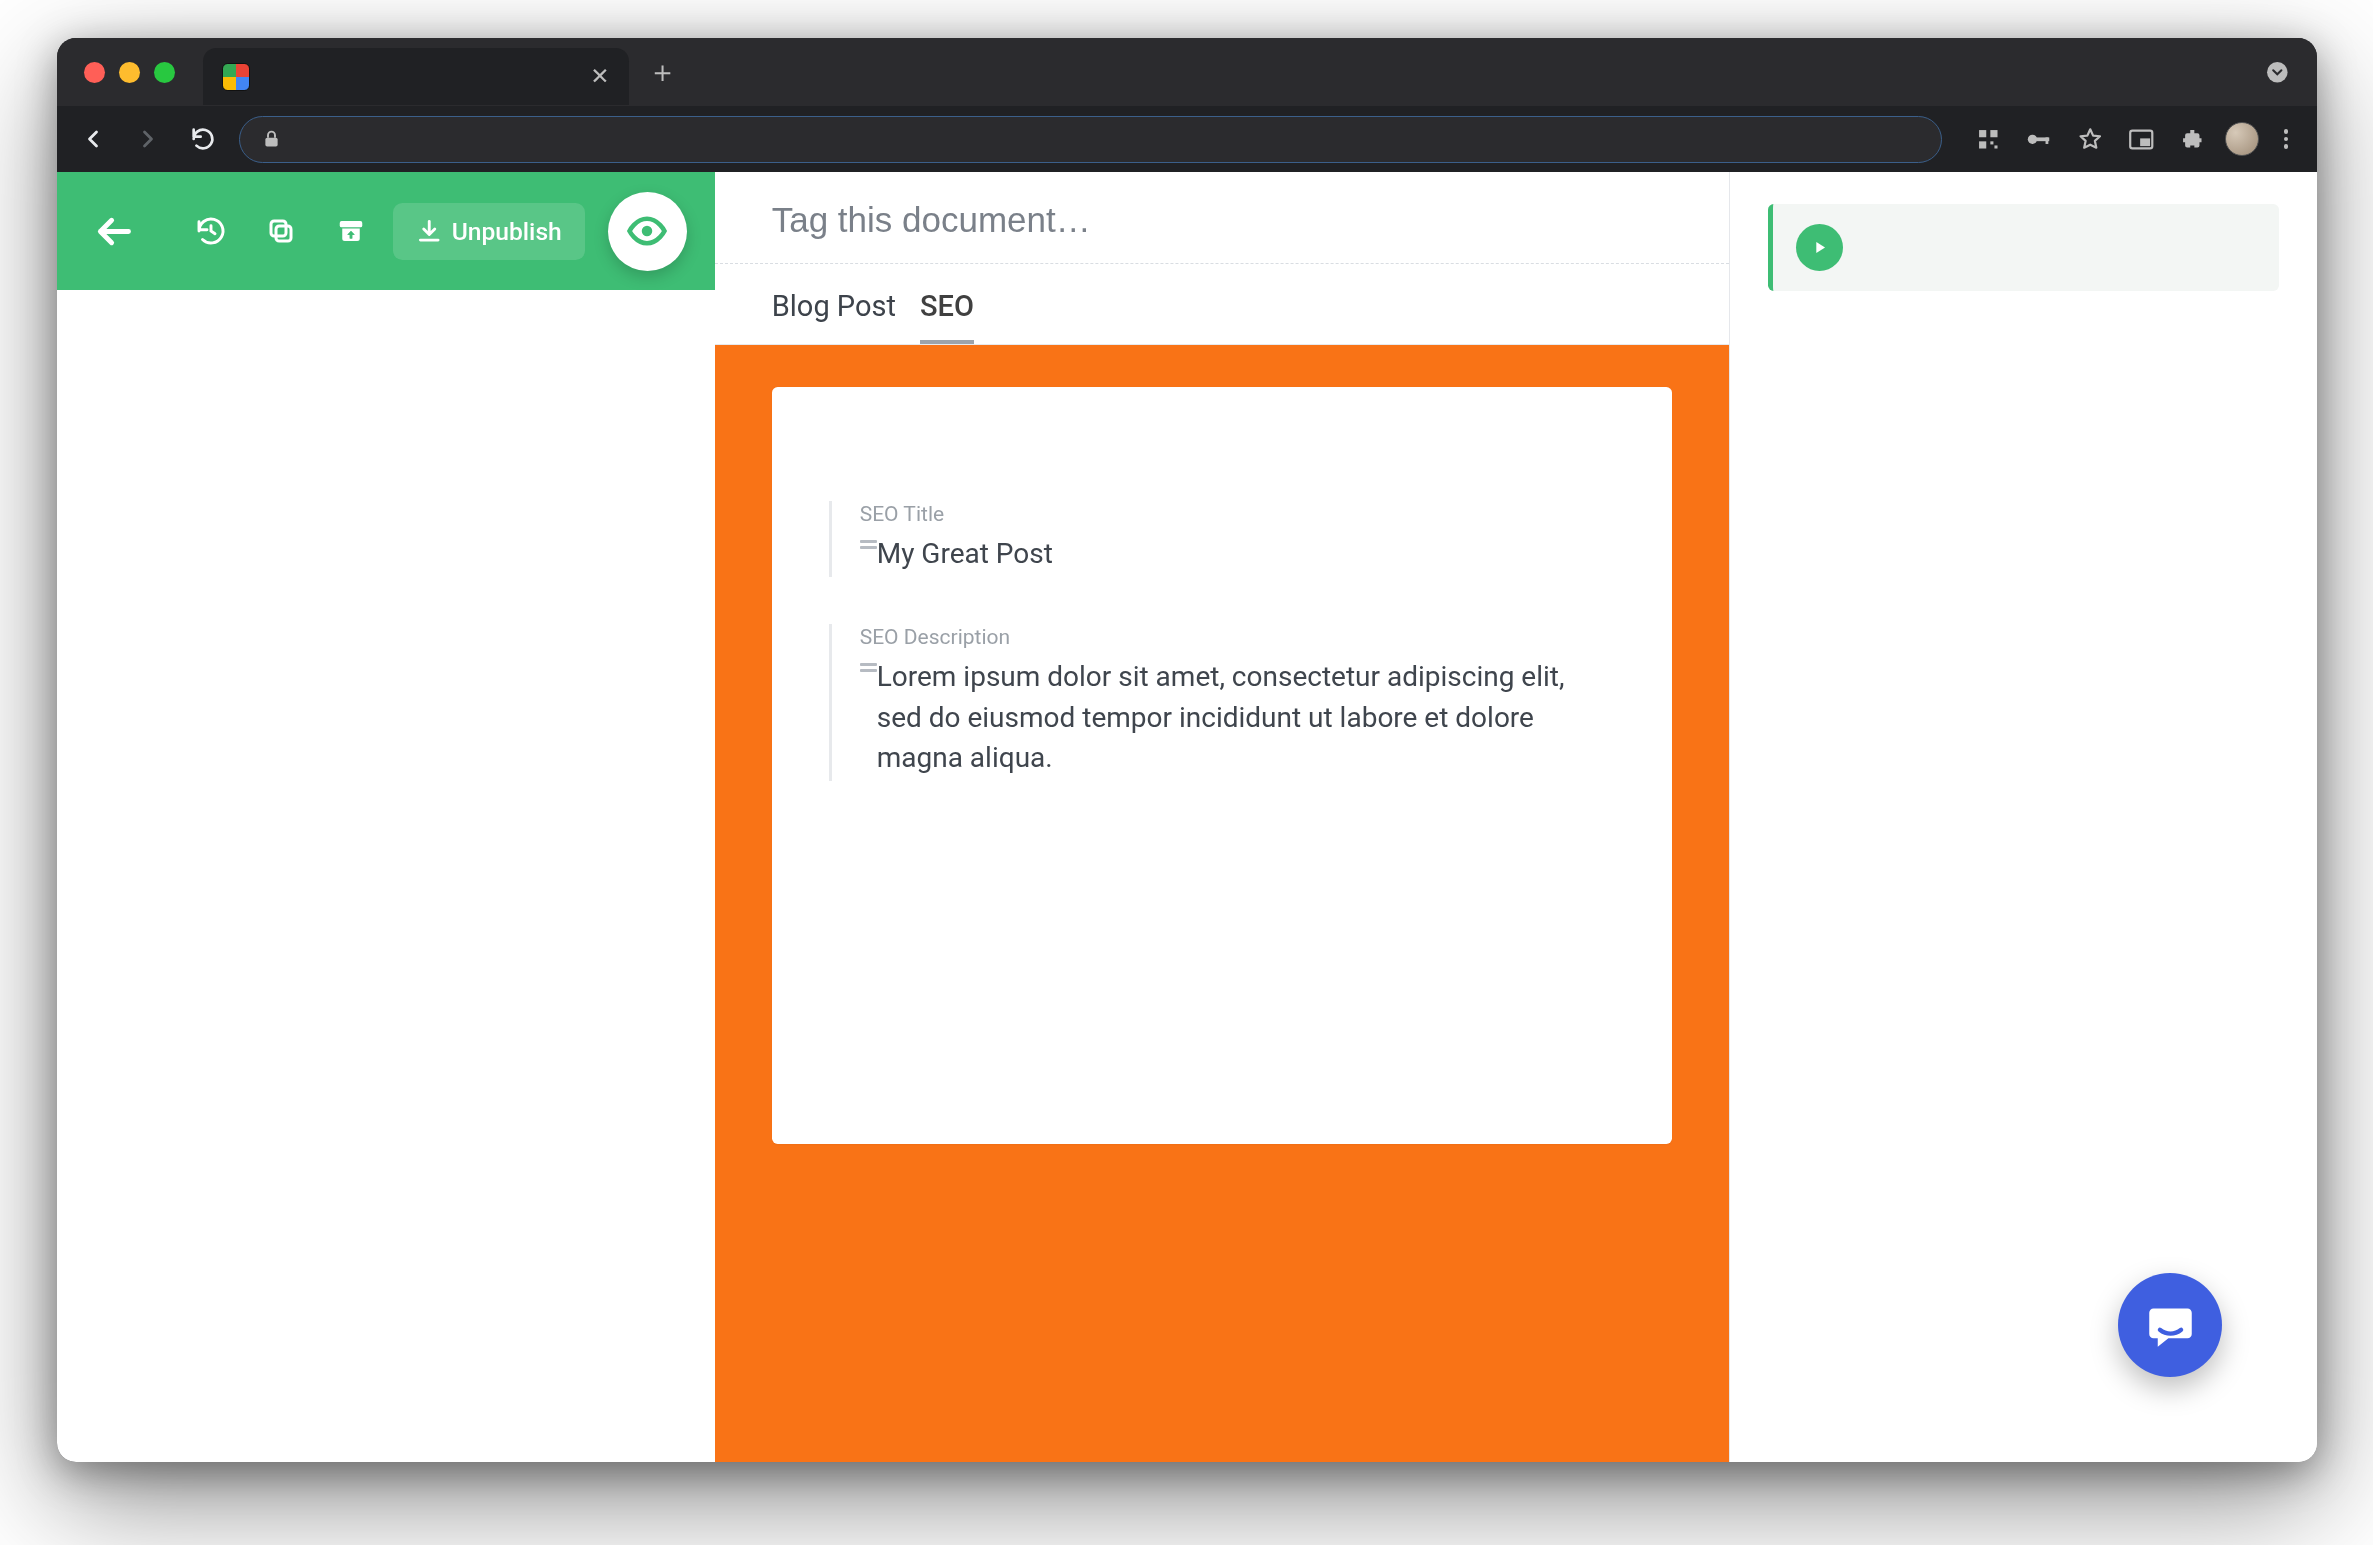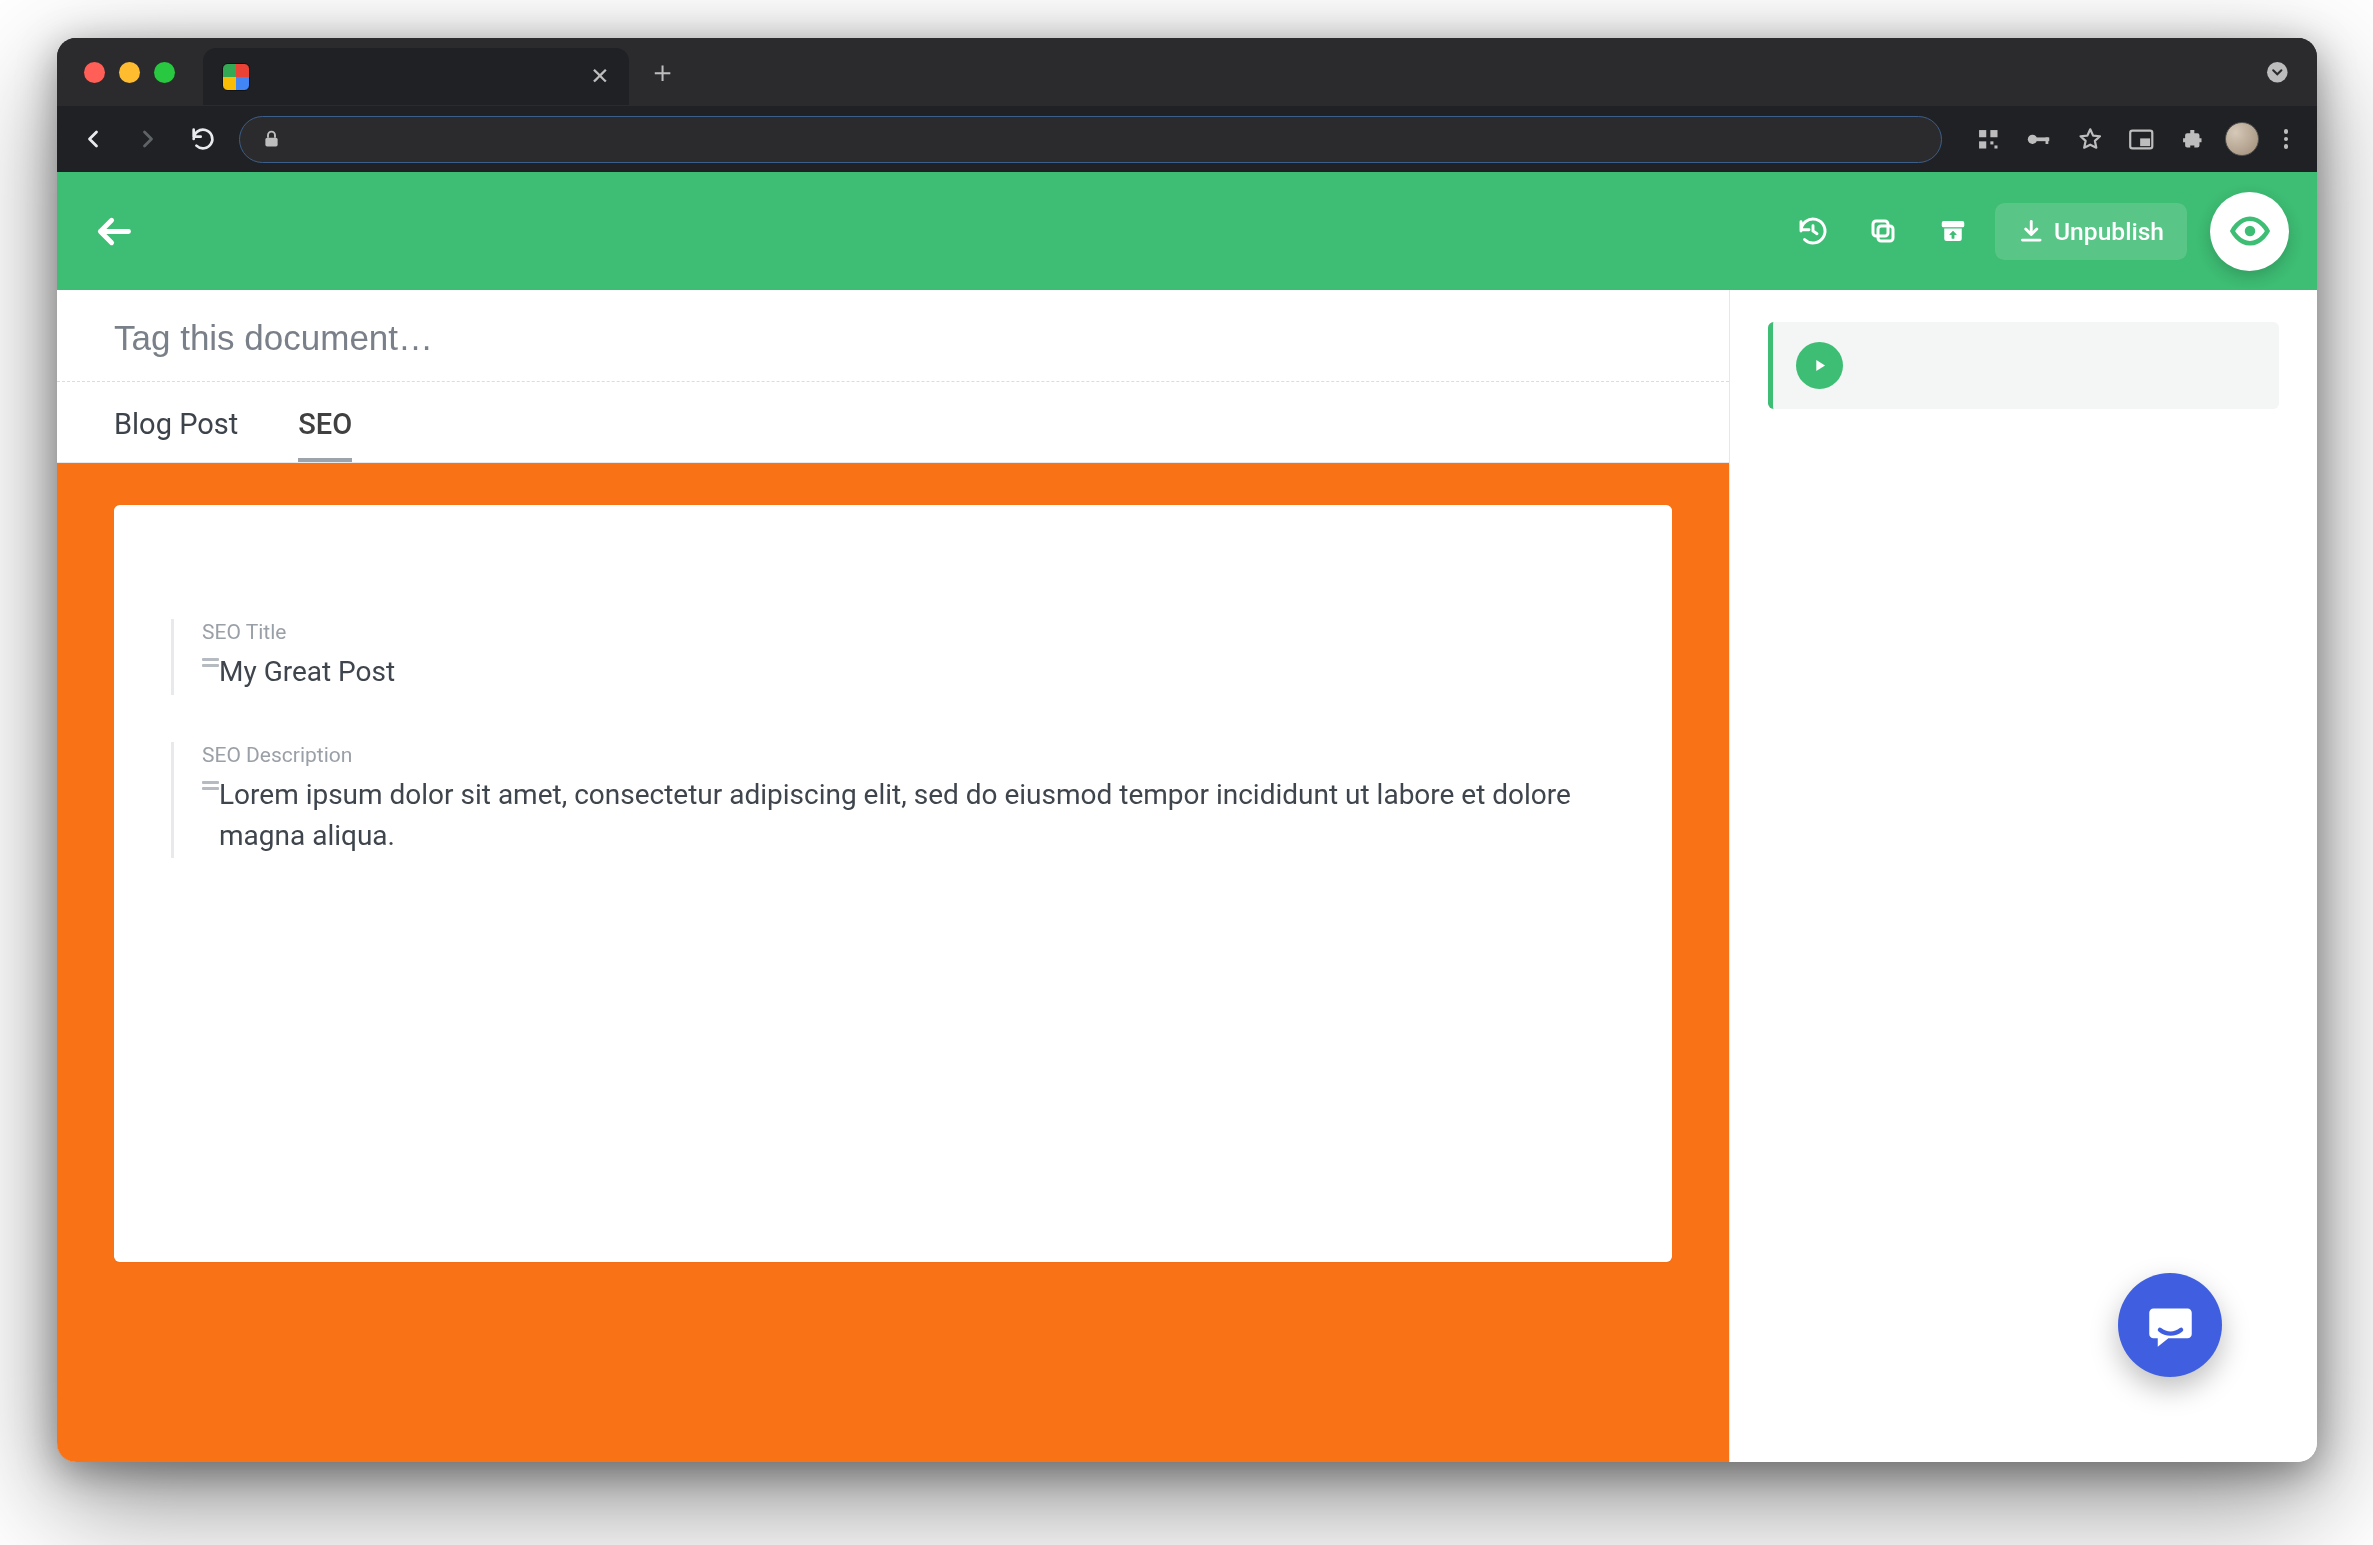--- a/index.html
+++ b/index.html
@@ -90,21 +90,21 @@
   .addr-text { flex: 1; color: #e8eaed; font-size: 21px; height: 100%; display:flex; align-items:center; }
   .right-icons { display:flex; align-items:center; gap: 13.2px; padding-left: 9.5px; }
   .avatar-circle {
     width: 34px; height: 34px; border-radius: 50%;
     background: radial-gradient(circle at 30% 30%, #d6c9b8, #9e8b76);
     border: 0.9px solid #555;
   }
   .kebab { color:#bdbdbd; font-size:19px; display:flex; flex-direction:column; gap:2.8px; align-items:center; justify-content:center; width:28px; }
   .kebab div { width:4.7px; height:4.7px; background:#bdbdbd; border-radius:50%; }
 
-  .app-area { flex: 1; display: flex; flex-direction: column; background: #fff; }
+  .app-area { flex: 1; display: flex; flex-direction: row; background: #fff; }
   .app-header {
     height: 118px;
     background: #3ebd74;
     display: flex;
     align-items: center;
     padding-right: 28px;
   }
   .back-btn {
     width: 112px; height: 118px;
     display: flex; align-items: center; justify-content: center;
@@ -151,21 +151,21 @@
     padding: 28px 57px 23px 57px;
     border-bottom: 0.9px dashed #d9dde2;
     font-size: 28px;
     color: #7a8089;
   }
   .tag-input { width:100%; border:none; outline:none; font-size:35px; color:#3d434b; }
   .tag-input::placeholder { color:#7a8089; }
 
   .tabs-row {
     display:flex;
-    gap: 60px;
+    gap: 24px;
     padding: 24.6px 57px 0 57px;
     border-bottom: 0.9px solid #e7e9ec;
   }
   .tab-item {
     font-size: 29px;
     color: #3d434b;
     padding-bottom: 17px;
     cursor:pointer;
   }
   .tab-item.active {

